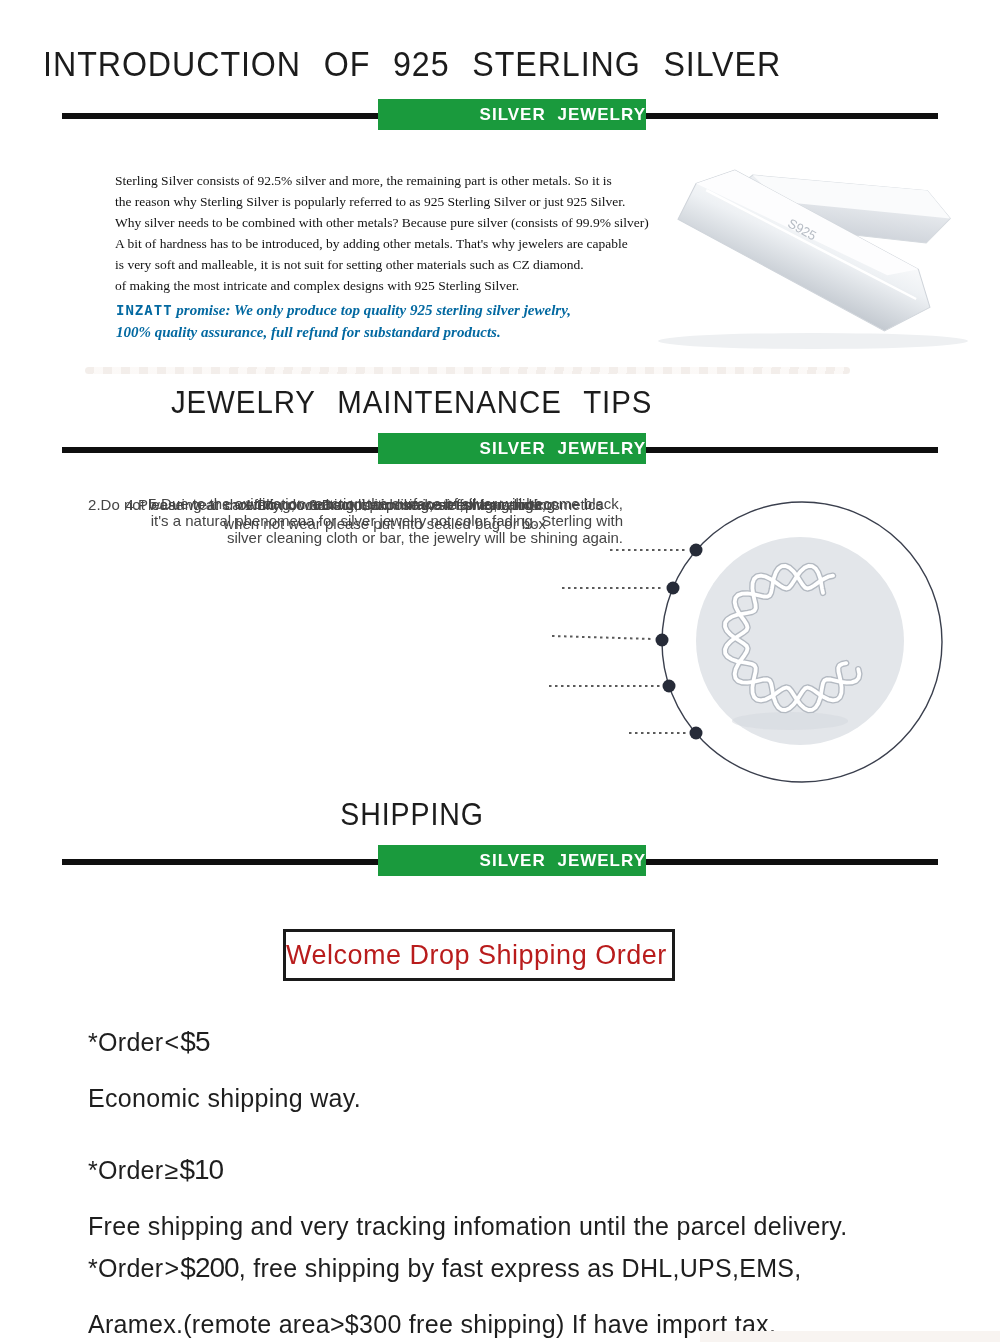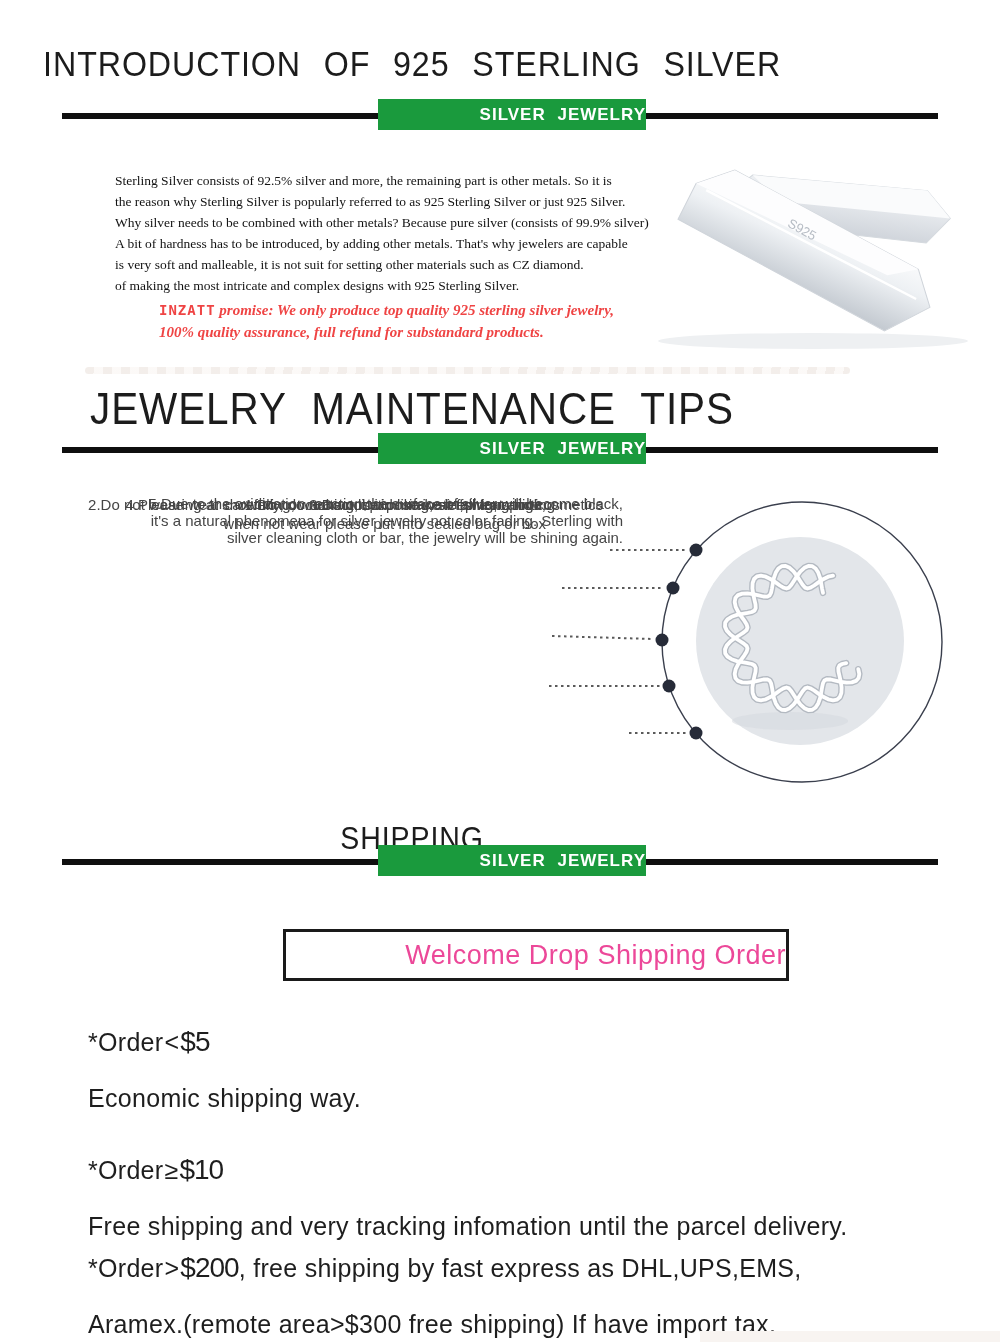--- a/index.html
+++ b/index.html
@@ -4,36 +4,36 @@
 <style>
   html,body{margin:0;padding:0;background:#ffffff;}
   .canvas{position:relative;width:1000px;height:1342px;background:#ffffff;overflow:hidden;
           font-family:"Liberation Sans",sans-serif;}
 
   
   .sec-title{position:absolute;left:0;width:824px;text-align:center;color:#1c1c1c;
              font-family:"Liberation Sans",sans-serif;font-weight:400;white-space:nowrap;}
   .sec-title>span{display:inline-block;transform:scaleX(.92);letter-spacing:1px;word-spacing:14px;}
   .t1{top:44px;font-size:35px;}
-  .t2{top:384px;font-size:44px;}
-  .t3{top:797px;font-size:31px;margin-top:24px;}
+  .t2{top:384px;font-size:32px;}
+  .t3{top:797px;font-size:31px;}
 
   
   .divider{position:absolute;left:0;width:1000px;height:31px;}
   .d-line{position:absolute;top:14px;left:62px;width:876px;height:6px;background:#0f0f0f;}
   .d-badge{position:absolute;top:0;left:378px;width:268px;height:31px;background:#1a9a3d;
            color:#ffffff;font-size:17px;font-weight:700;letter-spacing:1px;word-spacing:6px;
            line-height:31px;text-align:right;padding-right:0;box-sizing:border-box;white-space:nowrap;}
 
   
   .intro-par{position:absolute;left:115px;top:170px;color:#121212;
              font-family:"Liberation Serif",serif;font-size:13.5px;}
   .intro-par .pl{line-height:21px;white-space:nowrap;}
-  .promise{position:absolute;left:116px;top:299px;color:#ef4444;
-           font-family:"Liberation Serif",serif;font-size:15px;font-weight:700;font-style:italic;margin-left:43px;}
+  .promise{position:absolute;left:116px;top:299px;color:#0369a1;
+           font-family:"Liberation Serif",serif;font-size:15px;font-weight:700;font-style:italic;}
   .promise .pl{line-height:22px;white-space:nowrap;}
   .brand{font-family:"DejaVu Sans Mono",monospace;font-style:normal;letter-spacing:1px;font-size:14px;}
 
   .bars-svg{position:absolute;left:628px;top:148px;}
 
   .wavy{position:absolute;left:85px;top:367px;width:765px;height:7px;opacity:.85;border-radius:4px;
         background:repeating-linear-gradient(95deg,#f1ebe7 0 9px,#fbf8f6 9px 18px);}
 
   
   .tips{position:absolute;left:0;top:495px;width:1000px;height:300px;}
@@ -45,22 +45,22 @@
   .tip-4{top:678px;right:458px;}
   .tip-5{top:708px;right:377px;line-height:17px;}
   .tips .tip{top:auto;} 
   .tip-1{margin-top:46px;} .tip-2{margin-top:85px;} .tip-3{margin-top:128px;}
   .tip-4{margin-top:183px;} .tip-5{margin-top:213px;}
   .tip{position:absolute;}
   .tip-1,.tip-2,.tip-3,.tip-4,.tip-5{margin:0;}
   .tip-1{top:46px;} .tip-2{top:85px;} .tip-3{top:128px;} .tip-4{top:183px;} .tip-5{top:213px;}
 
   
-  .welcome-box{position:absolute;left:283px;top:929px;width:506px;height:52px;border:3px solid #1a1a1a;
-               box-sizing:border-box;line-height:46px;text-align:right;font-size:27px;color:#ec4899;
+  .welcome-box{position:absolute;left:283px;top:929px;width:392px;height:52px;border:3px solid #1a1a1a;
+               box-sizing:border-box;line-height:46px;text-align:left;font-size:27px;color:#b91c1c;
                letter-spacing:.5px;white-space:nowrap;}
   .ship-block{position:absolute;left:88px;color:#1e1e1e;font-size:25px;line-height:32px;letter-spacing:.3px;}
   .ship-block div{white-space:nowrap;margin-top:24px;}
   .sb-1{top:1002px;} .sb-2{top:1130px;} .sb-3{top:1228px;}
   .amt{font-size:28px;letter-spacing:-1px;}
   .op{padding:0 1px;}
 
   .bottom-strip{position:absolute;left:700px;top:1331px;width:300px;height:11px;background:#f8f4f1;}
 </style>
 </head>

